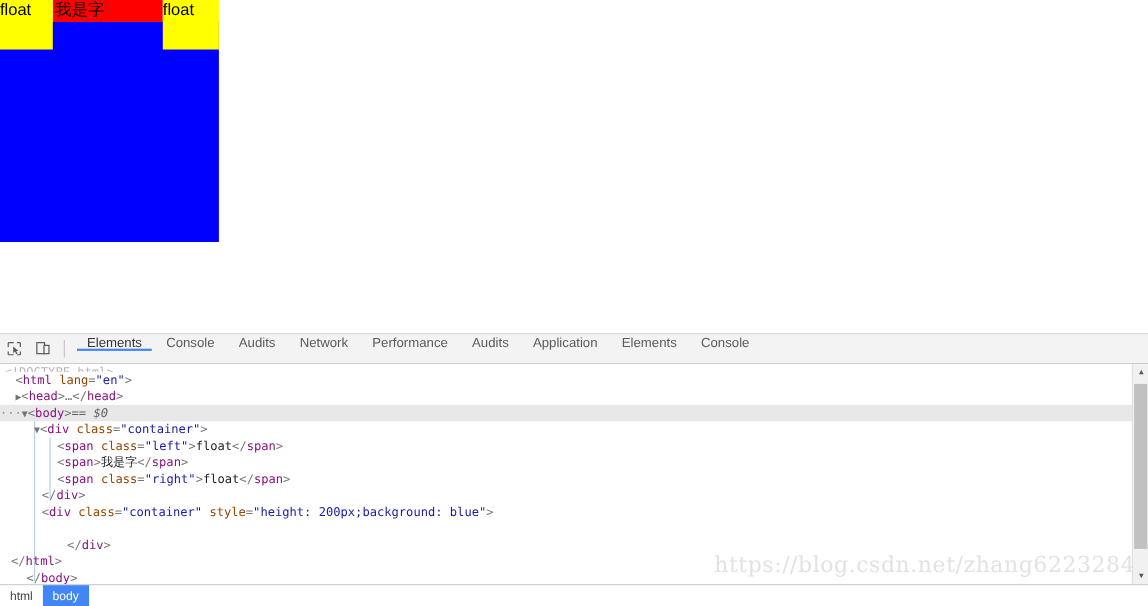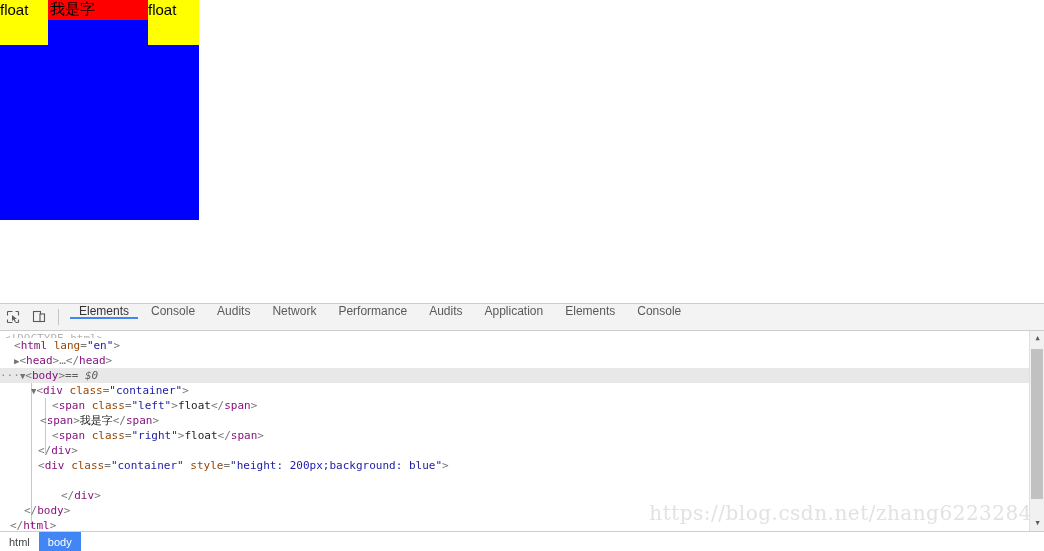--- a/index.html
+++ b/index.html
@@ -322,35 +322,35 @@
     <div class="code-line" style="padding-left:14px;"><span class="punct">&lt;</span><span class="tag">html</span><span class="txt"> </span><span class="attrname">lang</span><span class="punct">=</span><span class="attrval">"en"</span><span class="punct">&gt;</span></div>
 
     <div class="code-line" style="padding-left:14px;"><span class="arrow-t">▶</span><span class="punct">&lt;</span><span class="tag">head</span><span class="punct">&gt;…&lt;/</span><span class="tag">head</span><span class="punct">&gt;</span></div>
 
     <div class="code-line selected" style="padding-left:0;"><span class="ellipsis">···</span><span class="arrow-t">▼</span><span class="punct">&lt;</span><span class="tag">body</span><span class="punct">&gt;</span><span class="dollar">== $0</span></div>
 
     <div class="code-line" style="padding-left:31px;"><span class="arrow-t">▼</span><span class="punct">&lt;</span><span class="tag">div</span><span class="txt"> </span><span class="attrname">class</span><span class="punct">=</span><span class="attrval">"container"</span><span class="punct">&gt;</span></div>
 
     <div class="code-line" style="padding-left:52px;"><span class="punct">&lt;</span><span class="tag">span</span><span class="txt"> </span><span class="attrname">class</span><span class="punct">=</span><span class="attrval">"left"</span><span class="punct">&gt;</span><span class="txt">float</span><span class="punct">&lt;/</span><span class="tag">span</span><span class="punct">&gt;</span></div>
 
-    <div class="code-line" style="padding-left:40px;"><span class="punct">&lt;</span><span class="tag">span</span><span class="punct">&gt;</span><span class="txt">我是字</span><span class="punct">&lt;/</span><span class="tag">span</span><span class="punct">&gt;</span></div>
+    <div class="code-line" style="padding-left:52px;"><span class="punct">&lt;</span><span class="tag">span</span><span class="punct">&gt;</span><span class="txt">我是字</span><span class="punct">&lt;/</span><span class="tag">span</span><span class="punct">&gt;</span></div>
 
     <div class="code-line" style="padding-left:52px;"><span class="punct">&lt;</span><span class="tag">span</span><span class="txt"> </span><span class="attrname">class</span><span class="punct">=</span><span class="attrval">"right"</span><span class="punct">&gt;</span><span class="txt">float</span><span class="punct">&lt;/</span><span class="tag">span</span><span class="punct">&gt;</span></div>
 
     <div class="code-line" style="padding-left:38px;"><span class="punct">&lt;/</span><span class="tag">div</span><span class="punct">&gt;</span></div>
 
     <div class="code-line" style="padding-left:38px;"><span class="punct">&lt;</span><span class="tag">div</span><span class="txt"> </span><span class="attrname">class</span><span class="punct">=</span><span class="attrval">"container"</span><span class="txt"> </span><span class="attrname">style</span><span class="punct">=</span><span class="attrval">"height: 200px;background: blue"</span><span class="punct">&gt;</span></div>
 
     <div class="code-line">&nbsp;</div>
 
     <div class="code-line" style="padding-left:61px;"><span class="punct">&lt;/</span><span class="tag">div</span><span class="punct">&gt;</span></div>
 
+    <div class="code-line" style="padding-left:10px;"><span class="punct">&lt;/</span><span class="tag">html</span><span class="punct">&gt;</span></div>
+
     <div class="code-line" style="padding-left:24px;"><span class="punct">&lt;/</span><span class="tag">body</span><span class="punct">&gt;</span></div>
-
-    <div class="code-line" style="padding-left:10px;"><span class="punct">&lt;/</span><span class="tag">html</span><span class="punct">&gt;</span></div>
 
     <div id="dom-scrollbar">
       <div class="sb-arrow">▲</div>
       <div id="sb-thumb"></div>
       <div class="sb-arrow" style="position:absolute; bottom:0; left:0;">▼</div>
     </div>
 
   </div>
 
   <div id="watermark">https://blog.csdn.net/zhang6223284</div>

